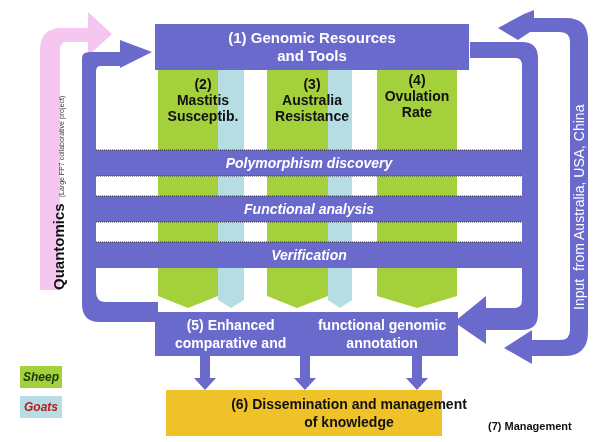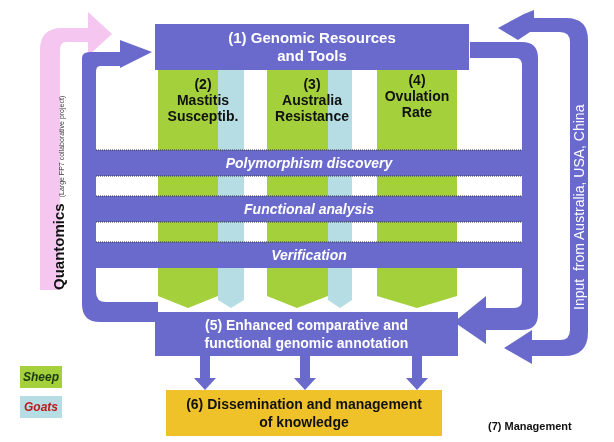--- a/index.html
+++ b/index.html
@@ -82,26 +82,26 @@
 <div class="abs center btxt" style="left:377px; top:72px; width:80px; flex-direction:column; font-size:14px; line-height:16px;">
   <span>(4)</span>
   <span>Ovulation</span>
   <span>Rate</span>
 </div>
 
 <div class="abs center wtxt" style="left:96px; top:150px; width:426px; height:26px; font-size:14px; font-style:italic;">Polymorphism discovery</div>
 <div class="abs center wtxt" style="left:96px; top:196px; width:426px; height:26px; font-size:14px; font-style:italic;">Functional analysis</div>
 <div class="abs center wtxt" style="left:96px; top:242px; width:426px; height:26px; font-size:14px; font-style:italic;">Verification</div>
 
-<div class="abs center wtxt" style="left:155px; top:313px; width:303px; height:42px; flex-direction:column; font-size:14px; line-height:18px;">
+<div class="abs center wtxt" style="left:155px; top:313px; width:303px; height:42px; flex-direction:row; font-size:14px; line-height:18px;">
   <span>(5) Enhanced comparative and</span>
   <span>functional genomic annotation</span>
 </div>
 
-<div class="abs center btxt" style="left:166px; top:391px; width:276px; height:44px; flex-direction:column; font-size:14px; line-height:18px;">
+<div class="abs center btxt" style="left:166px; top:391px; width:276px; height:44px; flex-direction:column; font-size:14px; line-height:18px;padding-left:45px;">
   <span>(6) Dissemination and management</span>
   <span>of knowledge</span>
 </div>
 
 <div class="abs btxt" style="left:488px; top:420px; font-size:11px; white-space:nowrap;">(7) Management</div>
 
 <div class="abs center" style="left:20px; top:366px; width:42px; height:22px; font-size:12px; font-weight:bold; font-style:italic; color:#1a3a10;border-radius:6px;">Sheep</div>
 <div class="abs center" style="left:20px; top:396px; width:42px; height:22px; font-size:12px; font-weight:bold; font-style:italic; color:#b91c1c;">Goats</div>
 
 <div class="abs" style="left:50px; top:290px; transform-origin:0 0; transform:rotate(-90deg); white-space:nowrap; display:flex; align-items:baseline; gap:6px;">

